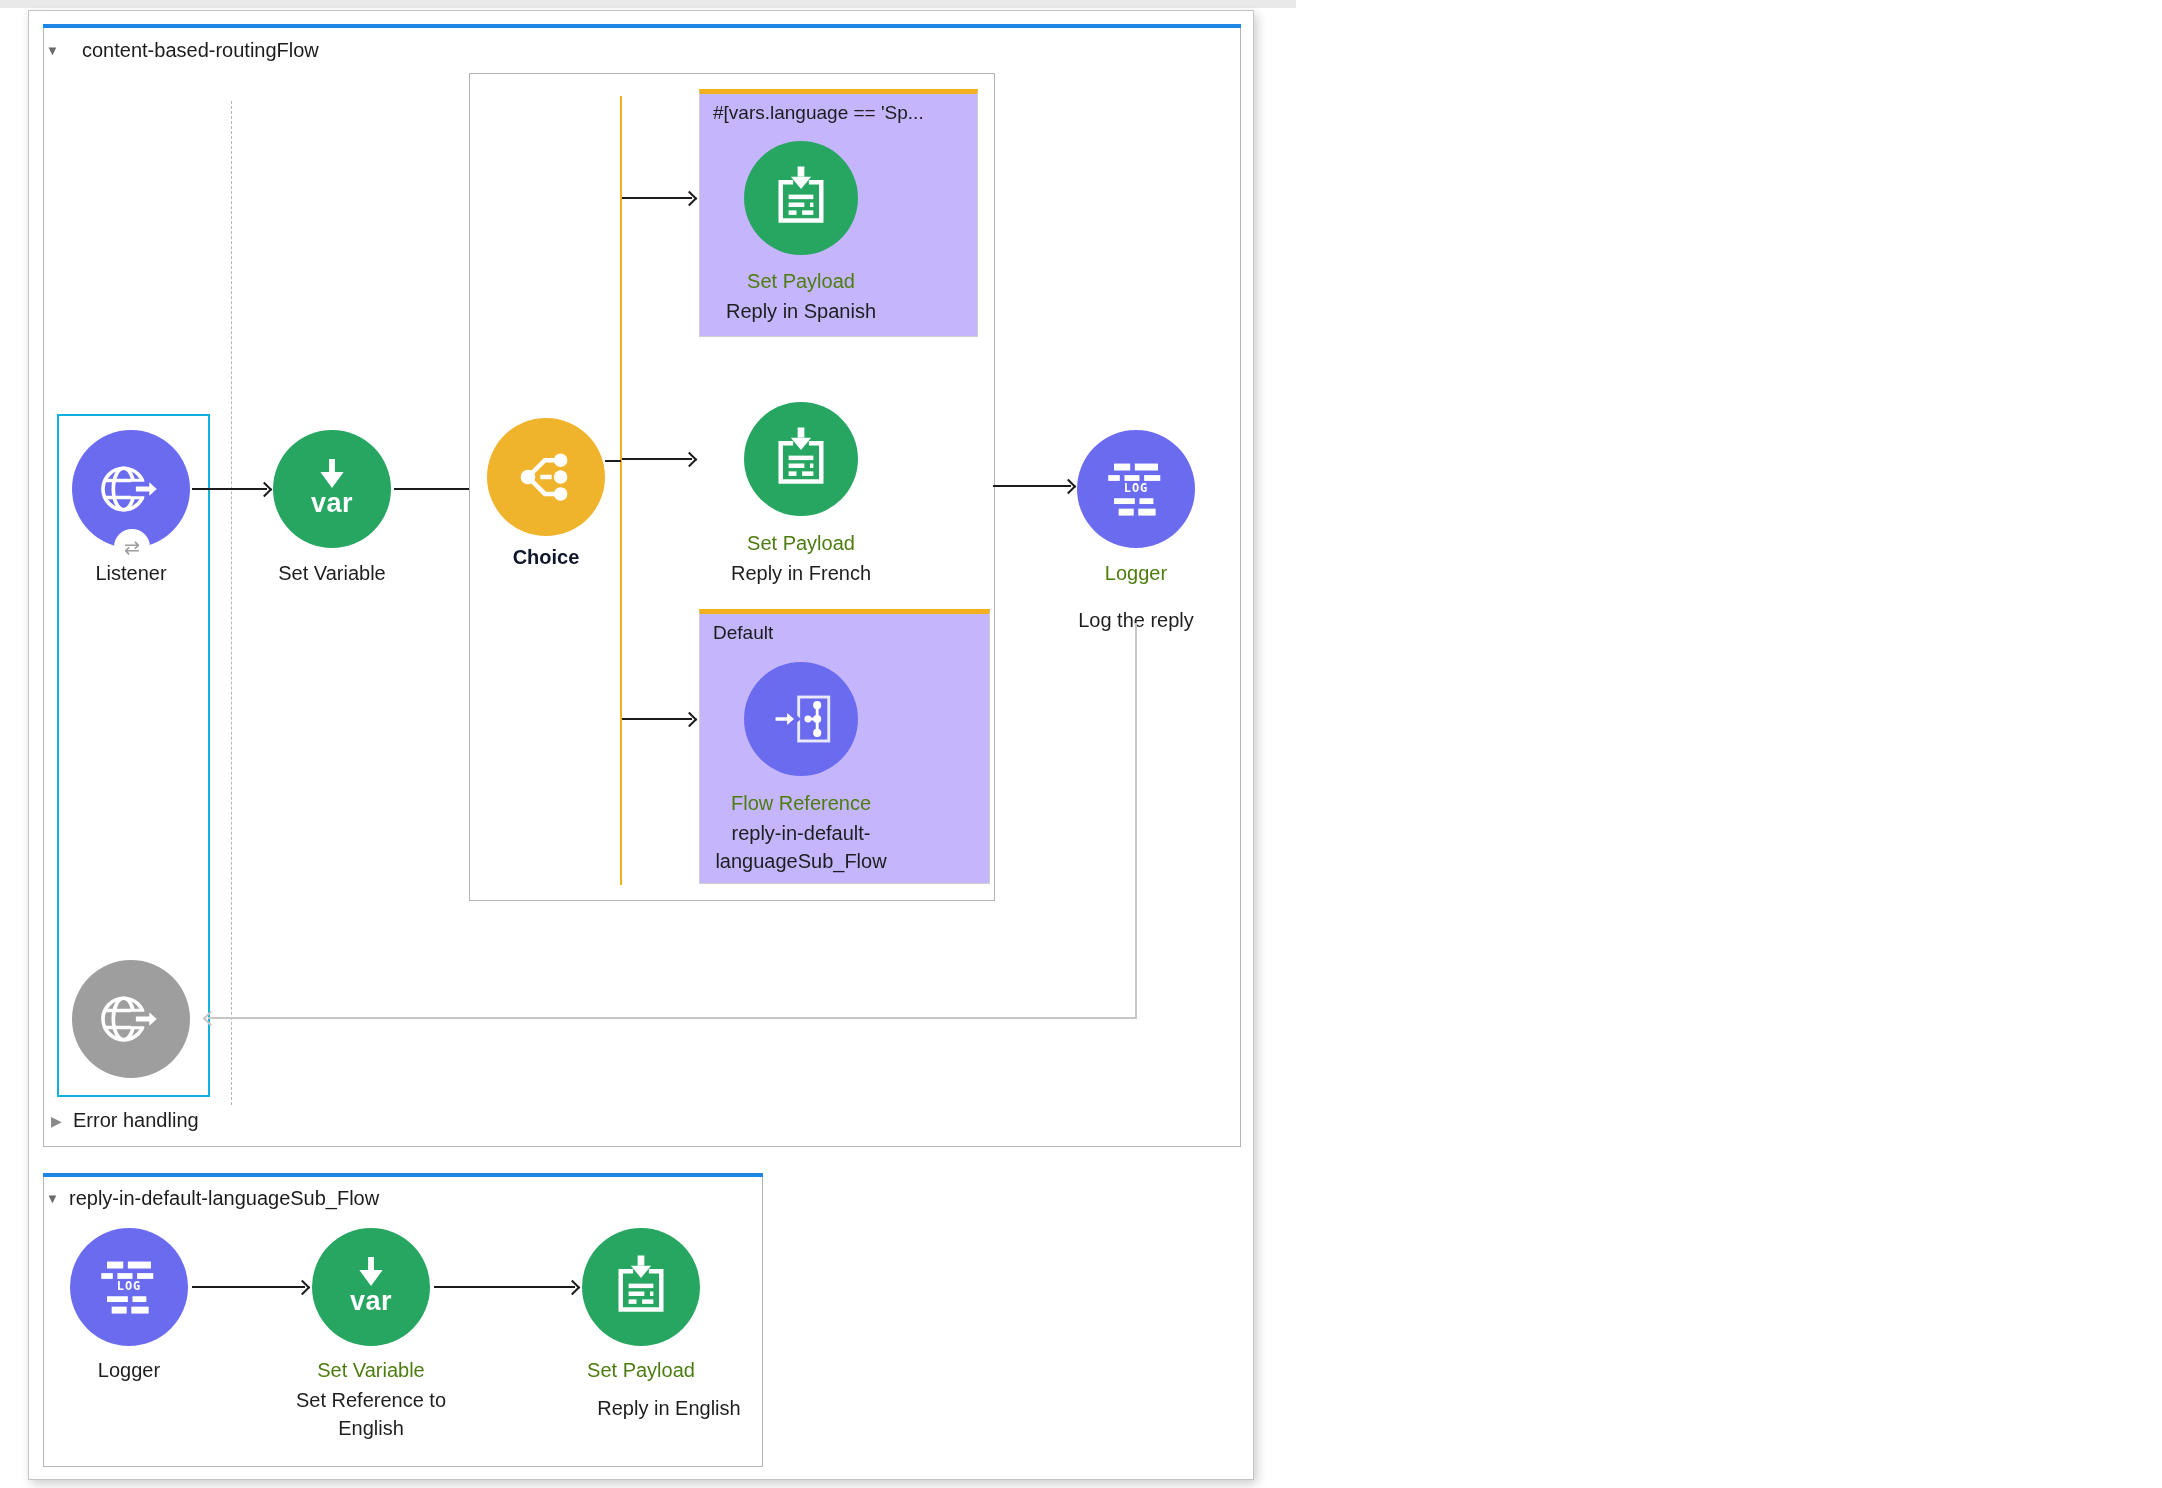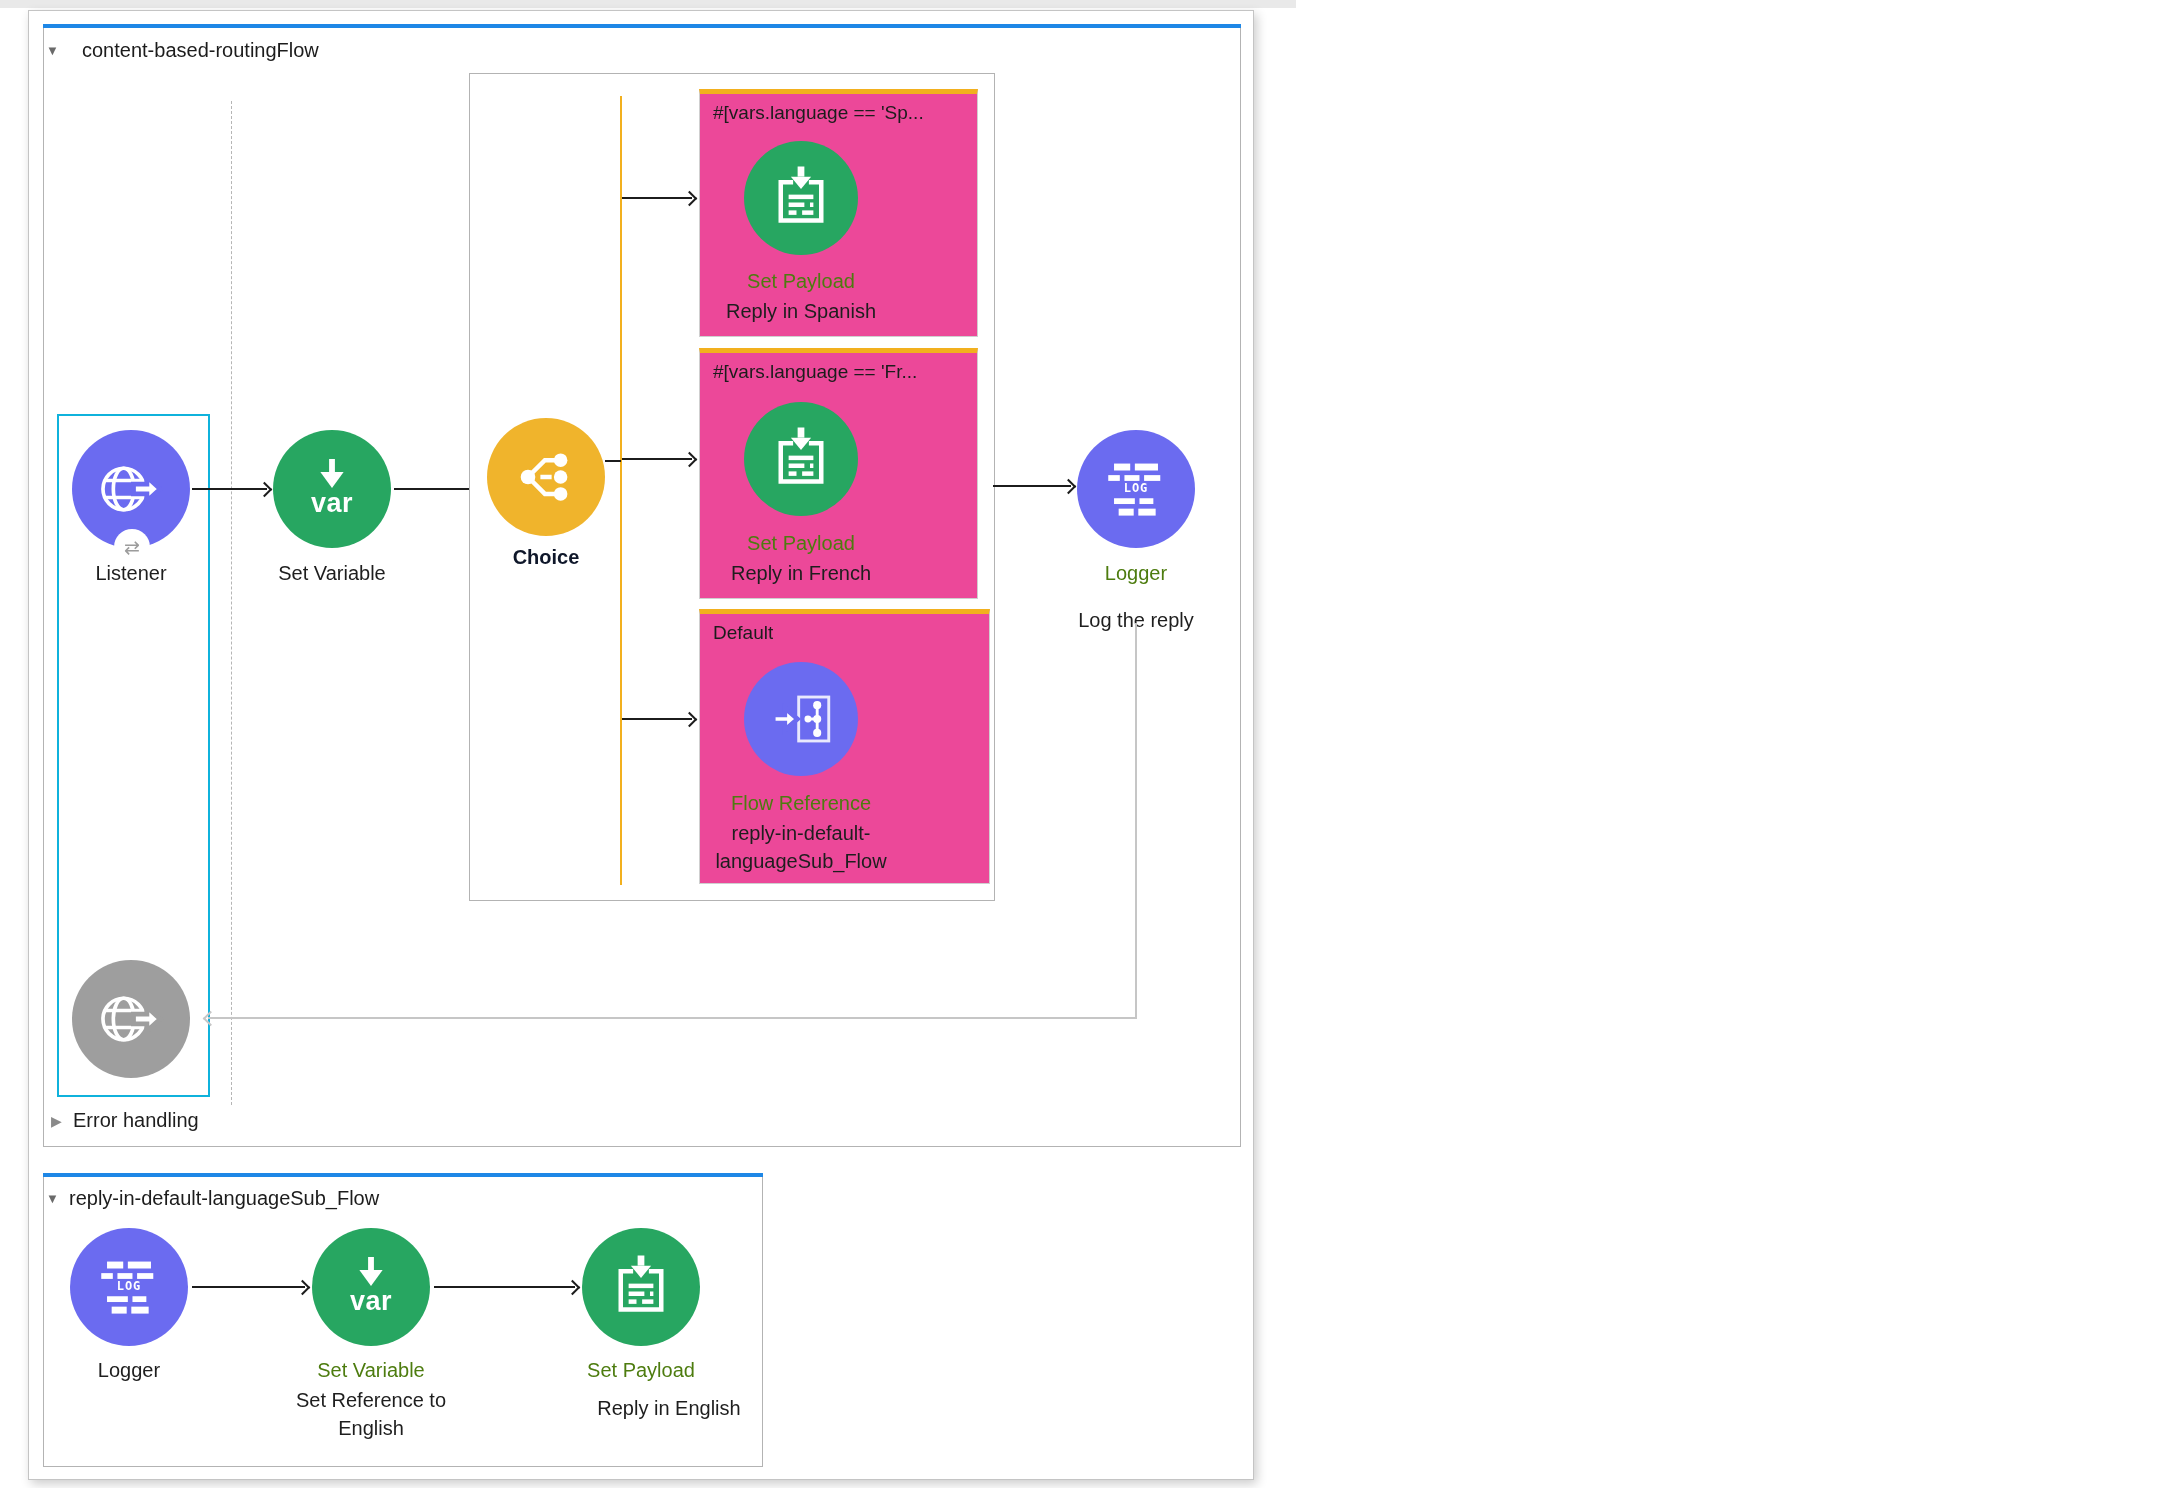--- a/index.html
+++ b/index.html
@@ -16,21 +16,21 @@
   .flow-topbar{position:absolute;left:-1px;right:-1px;top:-1px;height:4px;background:#1E87E6;}
   .flow-tri{position:absolute;font-size:13px;color:#6a6a6a;line-height:13px;}
   .flow-title{position:absolute;font-size:20px;font-weight:500;color:#1c1c1c;white-space:nowrap;}
 
   .dashed-v{position:absolute;width:0;border-left:1px dashed #b5b5b5;}
   .selection{position:absolute;border:2px solid #0FB2DC;background:transparent;}
 
   .scope-box{position:absolute;background:#fff;border:1px solid #b3b3b3;}
   .orange-v{position:absolute;width:2px;background:#F2B01E;}
 
-  .branch-box{position:absolute;background:#ec4899;border:1px solid #cfcfcf;border-top:5px solid #F2B01E;}
+  .branch-box{position:absolute;background:#c4b5fd;border:1px solid #cfcfcf;border-top:5px solid #F2B01E;}
   .branch-cond{position:absolute;left:13px;top:8px;font-size:19px;font-weight:500;color:#1c1c1c;white-space:nowrap;overflow:hidden;max-width:255px;}
 
   .node-circle{position:absolute;width:118px;height:118px;border-radius:50%;
                display:flex;align-items:center;justify-content:center;flex-direction:column;}
   .node-circle.sm{width:114px;height:114px;}
   .purple{background:#6B6BF0;color:#6B6BF0;}
   .green{background:#27A661;color:#27A661;}
   .yellow{background:#F0B42C;color:#F0B42C;}
   .graybg{background:#9E9E9E;color:#9E9E9E;}
 
@@ -152,23 +152,20 @@
           <path d="M21 38 H35"></path>
           <path d="M40 38 H43"></path>
           <path d="M21 45 H28"></path>
           <path d="M33 45 H43"></path>
       </g>
     </svg>
   </div>
   <div class="nlabel gray" style="left:652px;top:256px;width:240px;">Set Payload</div>
   <div class="nlabel black" style="left:652px;top:286px;width:240px;">Reply in Spanish</div>
 
-  <div class="branch-box" style="left:670px;top:337px;width:277px;height:245px;">
-    <div class="branch-cond">#[vars.language == 'Fr...</div>
-  </div>
   <div class="node-circle green sm" style="left:715px;top:391px;">
     <svg width="72" height="72" viewBox="0 0 64 64">
       <rect x="29" y="4" width="6" height="9" fill="#fff"></rect>
       <path d="M23 13 h18 L32 24 z" fill="#fff"></path>
       <path d="M25 18 H14 V52 H50 V18 H39" fill="none" stroke="#fff" stroke-width="4"></path>
       <g stroke="#fff" stroke-width="4" fill="none">
         <path d="M21 31 H43"></path>
           <path d="M21 38 H35"></path>
           <path d="M40 38 H43"></path>
           <path d="M21 45 H28"></path>

